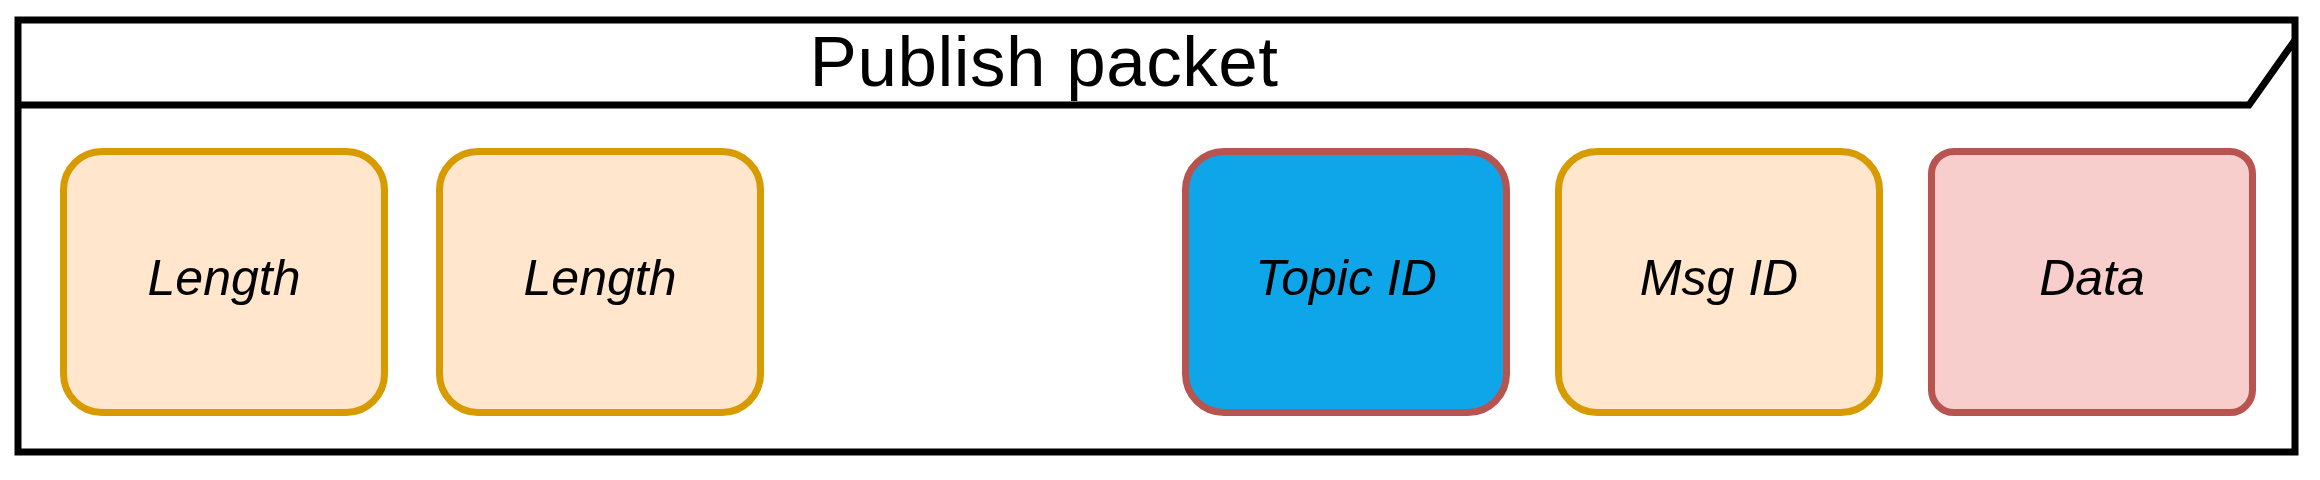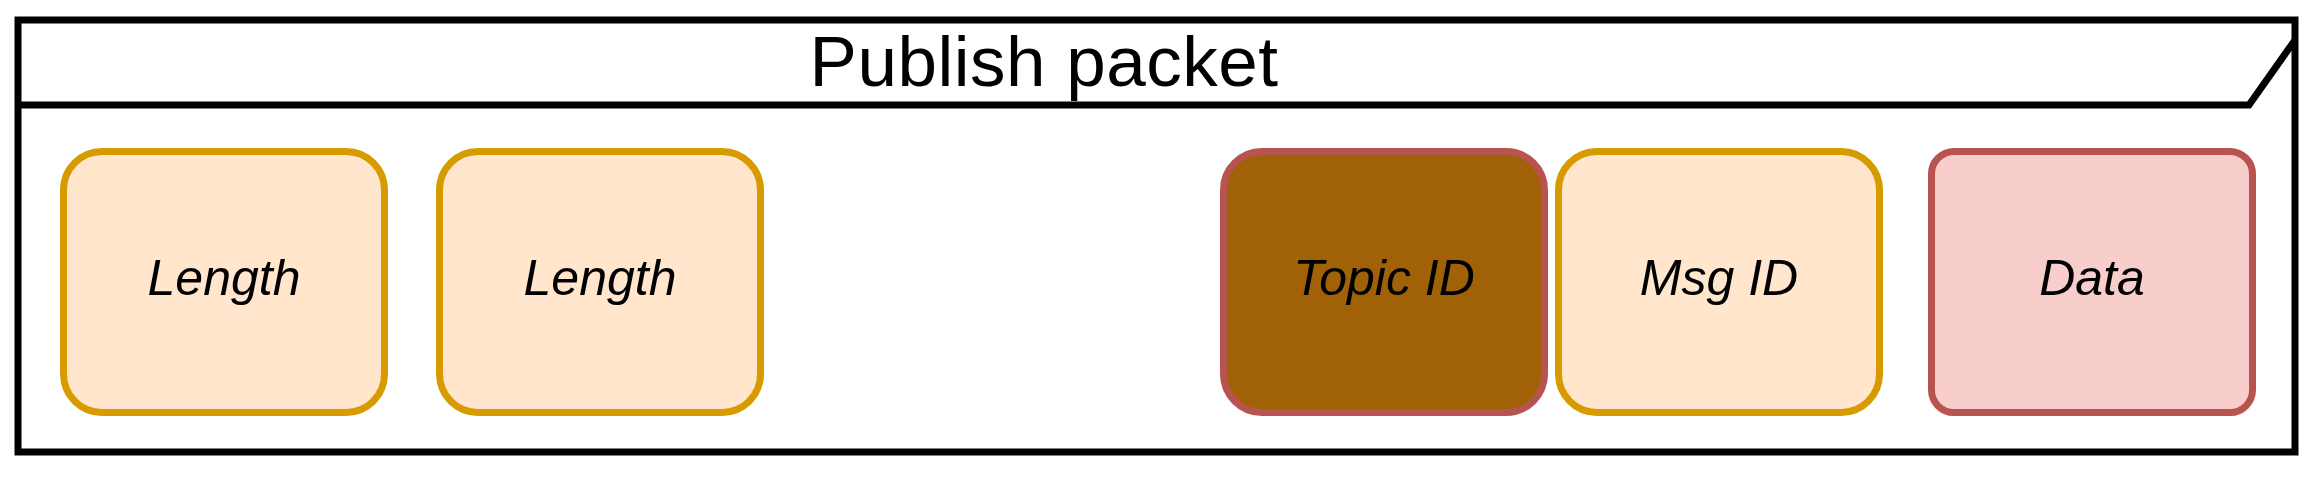--- a/index.html
+++ b/index.html
@@ -74,21 +74,21 @@
 
   <div class="field-box" style="left: 60px; background-color: rgb(255, 230, 204); border-color: rgb(215, 155, 0); color: rgb(0, 0, 0);">
     <span class="field-label">Length</span>
   </div>
 
   <div class="field-box" style="left: 436px; background-color: rgb(255, 230, 204); border-color: rgb(215, 155, 0); color: rgb(0, 0, 0);">
     <span class="field-label">Length</span>
   </div>
 
 
-  <div class="field-box" style="left: 1220px; background-color: #a16207; border-color: rgb(184, 84, 80); color: rgb(0, 0, 0); text-align: center;">
+  <div class="field-box" style="left: 1182px; background-color: #0ea5e9; border-color: rgb(184, 84, 80); color: rgb(0, 0, 0); text-align: center;">
     <span class="field-label">Topic ID</span>
   </div>
 
   <div class="field-box" style="left: 1555px; background-color: rgb(255, 230, 204); border-color: rgb(215, 155, 0); color: rgb(0, 0, 0); justify-content: center;">
     <span class="field-label">Msg ID</span>
   </div>
 
   <div class="field-box" style="left: 1928px; background-color: rgb(248, 206, 204); border-color: rgb(184, 84, 80); color: rgb(0, 0, 0); border-radius: 26px;">
     <span class="field-label">Data</span>
   </div>

